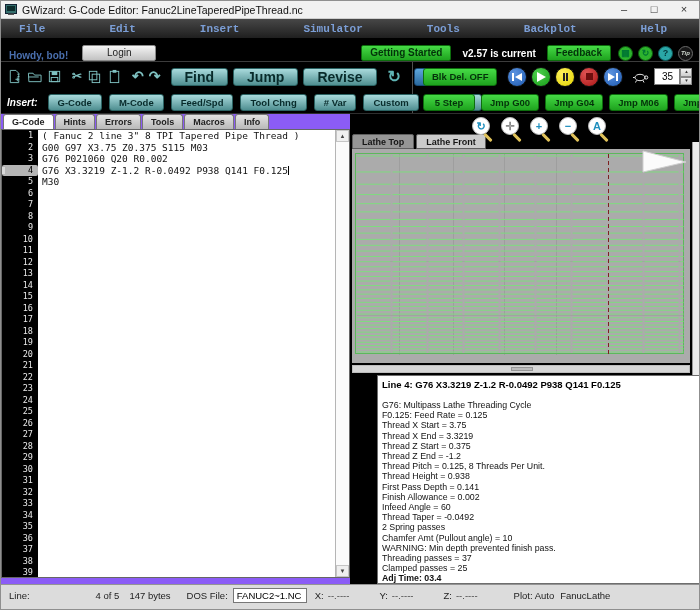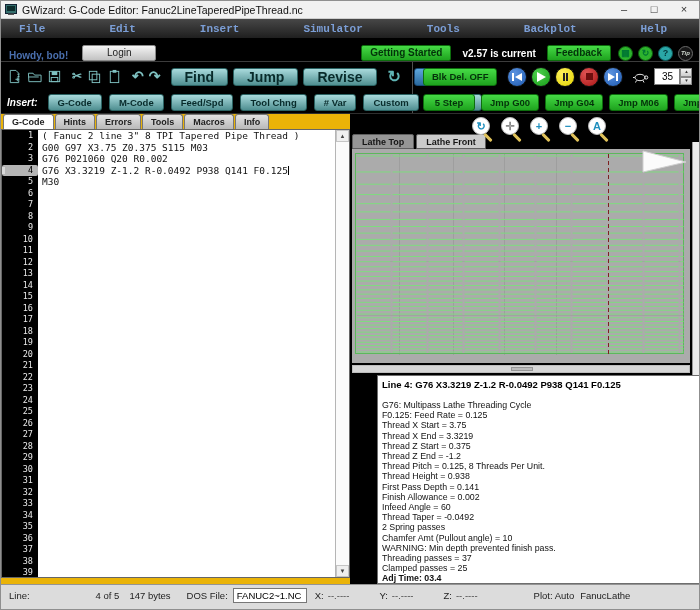--- a/index.html
+++ b/index.html
@@ -1,17 +1,17 @@
 <!DOCTYPE html>
 <html><head>
 <meta charset="utf-8">
 <style>
   * { margin:0; padding:0; box-sizing:border-box; }
   html,body { background:#9a9a9a; font-family:"Liberation Sans",sans-serif; }
-  .window { position:relative; width:700px; height:610px; background:#eab308; border:1px solid #8f8f8f; overflow:hidden; }
+  .window { position:relative; width:700px; height:610px; background:#8b5cf6; border:1px solid #8f8f8f; overflow:hidden; }
 
   
   .titlebar { position:absolute; top:0; left:0; right:0; height:18px; background:#f1f1f1; display:flex; align-items:center; border-bottom:1px solid #cfcfcf; }
   .app-icon { width:12px; height:11px; margin:0 5px 0 4px; }
   .title-text { font-size:10.5px; color:#111; }
   .win-controls { margin-left:auto; display:flex; height:100%; }
   .win-btn { width:30px; text-align:center; line-height:17px; font-size:11px; color:#333; }
 
   
   .menubar { position:absolute; top:18px; left:0; right:0; height:20px; background:linear-gradient(#474747,#1f1f1f); display:flex; align-items:center; justify-content:space-between; padding:0 32px 0 18px; border-bottom:1px solid #000; }
@@ -101,21 +101,21 @@
 
   
   .statusbar { position:absolute; left:0; right:0; top:583px; height:27px; background:#dcdcdc; border-top:1px solid #949494; font-size:9.5px; color:#222; display:flex; align-items:flex-start; padding-top:5px; }
   .sb-line { margin-left:8px; }
   .sb-pos { margin-left:66px; }
   .sb-size { margin-left:10px; }
   .sb-doslabel { margin-left:16px; }
   .dos-input { margin-left:5px; width:74px; height:15px; margin-top:-2px; border:1px solid #777; font-size:9.5px; padding-left:3px; font-family:"Liberation Sans",sans-serif; background:#fff; }
   .sb-x { margin-left:8px; } .sb-y { margin-left:30px; } .sb-z { margin-left:30px; }
   .sb-val { margin-left:4px; color:#444; }
-  .sb-plot { margin-left:56px; } .sb-plotval { margin-left:6px; }
+  .sb-plot { margin-left:36px; } .sb-plotval { margin-left:6px; }
 </style>
 </head>
 <body>
 
 <div class="window">
 
   <div class="titlebar">
     <svg class="app-icon" viewBox="0 0 12 11">
       <rect x="0.5" y="0.5" width="11" height="9" fill="#35706e" stroke="#123"></rect>
       <rect x="2" y="2" width="8" height="5" fill="#0c2d2c"></rect>

